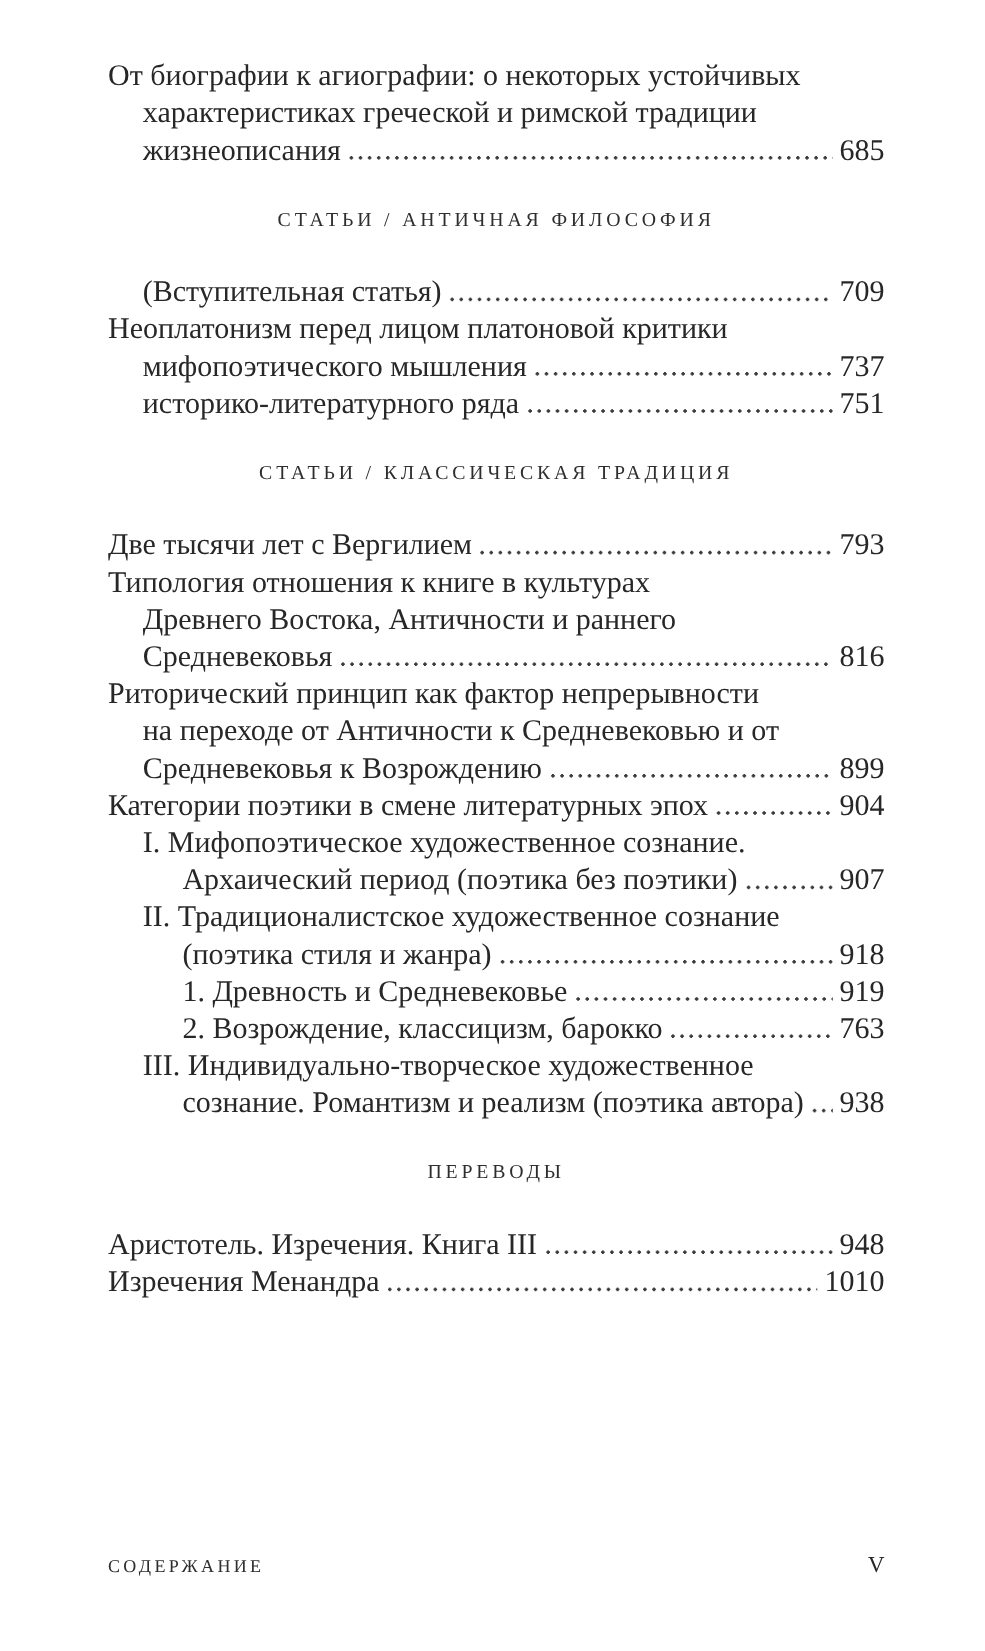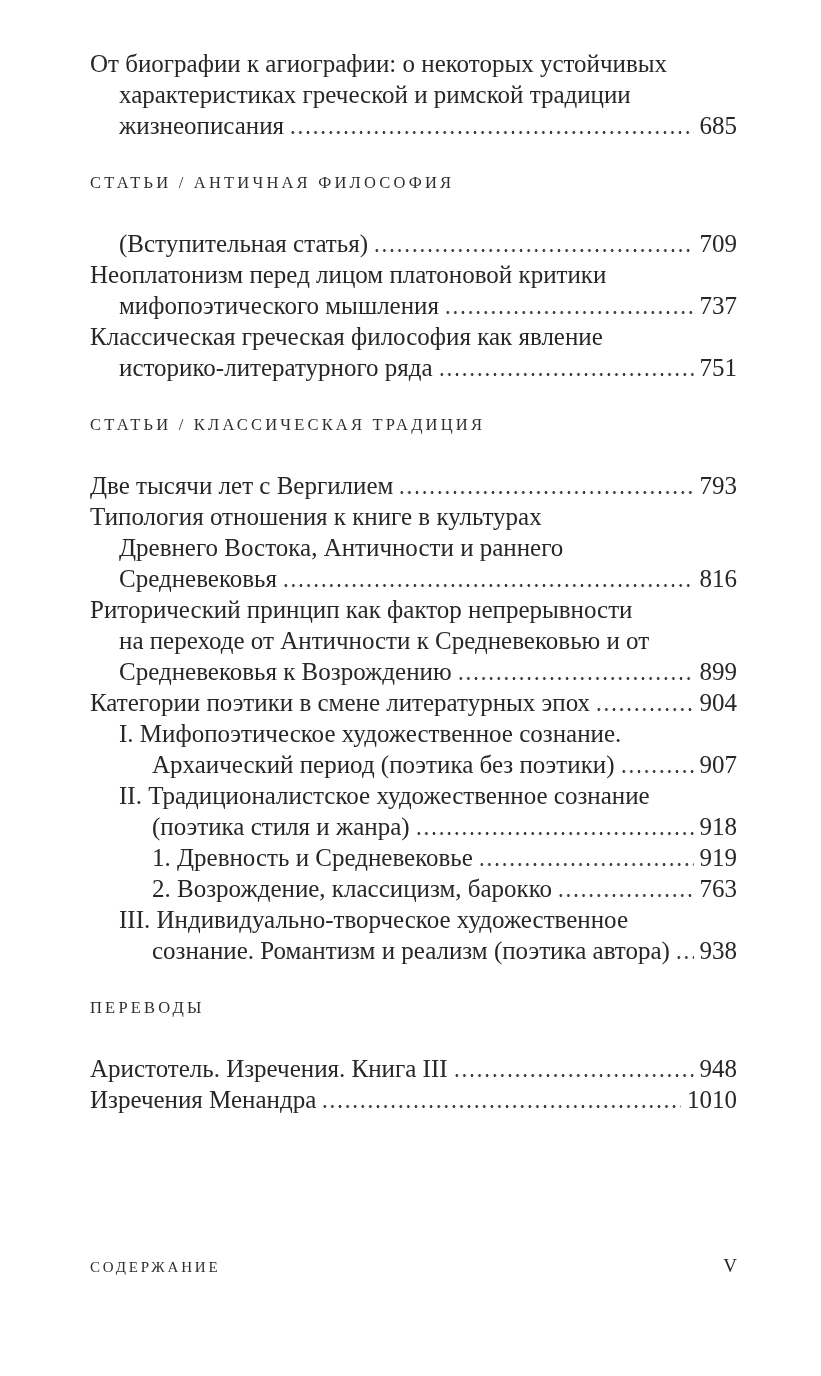--- a/index.html
+++ b/index.html
@@ -45,27 +45,28 @@
     flex: 0 0 auto;
   }
 
   .toc-heading {
     font-size: 16.5px;
     letter-spacing: 3.2px;
     line-height: 31px;
     margin: 26px 0 30px 0;
     color: #2e2e2e;
     white-space: nowrap;
+    text-align: center;
   }
 
   .footer {
     position: absolute;
     left: 90px;
     right: 84px;
-    top: 1255px;
+    top: 1294px;
     display: flex;
     justify-content: space-between;
     align-items: baseline;
   }
   .footer-label { font-size: 15px; letter-spacing: 2.8px; color: #2e2e2e; }
   .footer-page { font-size: 19px; color: #272727; }
 </style>
 </head>
 <body>
 
@@ -90,21 +91,20 @@
       </div>
       <div class="toc-entry">
         <div class="toc-line indent-0">Неоплатонизм перед лицом платоновой критики</div>
         <div class="toc-line indent-1">
           <span class="toc-text">мифопоэтического мышления</span>
           <span class="dots"></span>
           <span class="pagenum">737</span>
         </div>
       </div>
       <div class="toc-entry">
-        <div class="toc-line indent-0">Классическая греческая философия как явление</div>
         <div class="toc-line indent-1">
           <span class="toc-text">историко-литературного ряда</span>
           <span class="dots"></span>
           <span class="pagenum">751</span>
         </div>
       </div>
       <div class="toc-heading">СТАТЬИ / КЛАССИЧЕСКАЯ ТРАДИЦИЯ</div>
       <div class="toc-entry">
         <div class="toc-line indent-0">
           <span class="toc-text">Две тысячи лет с Вергилием</span>

